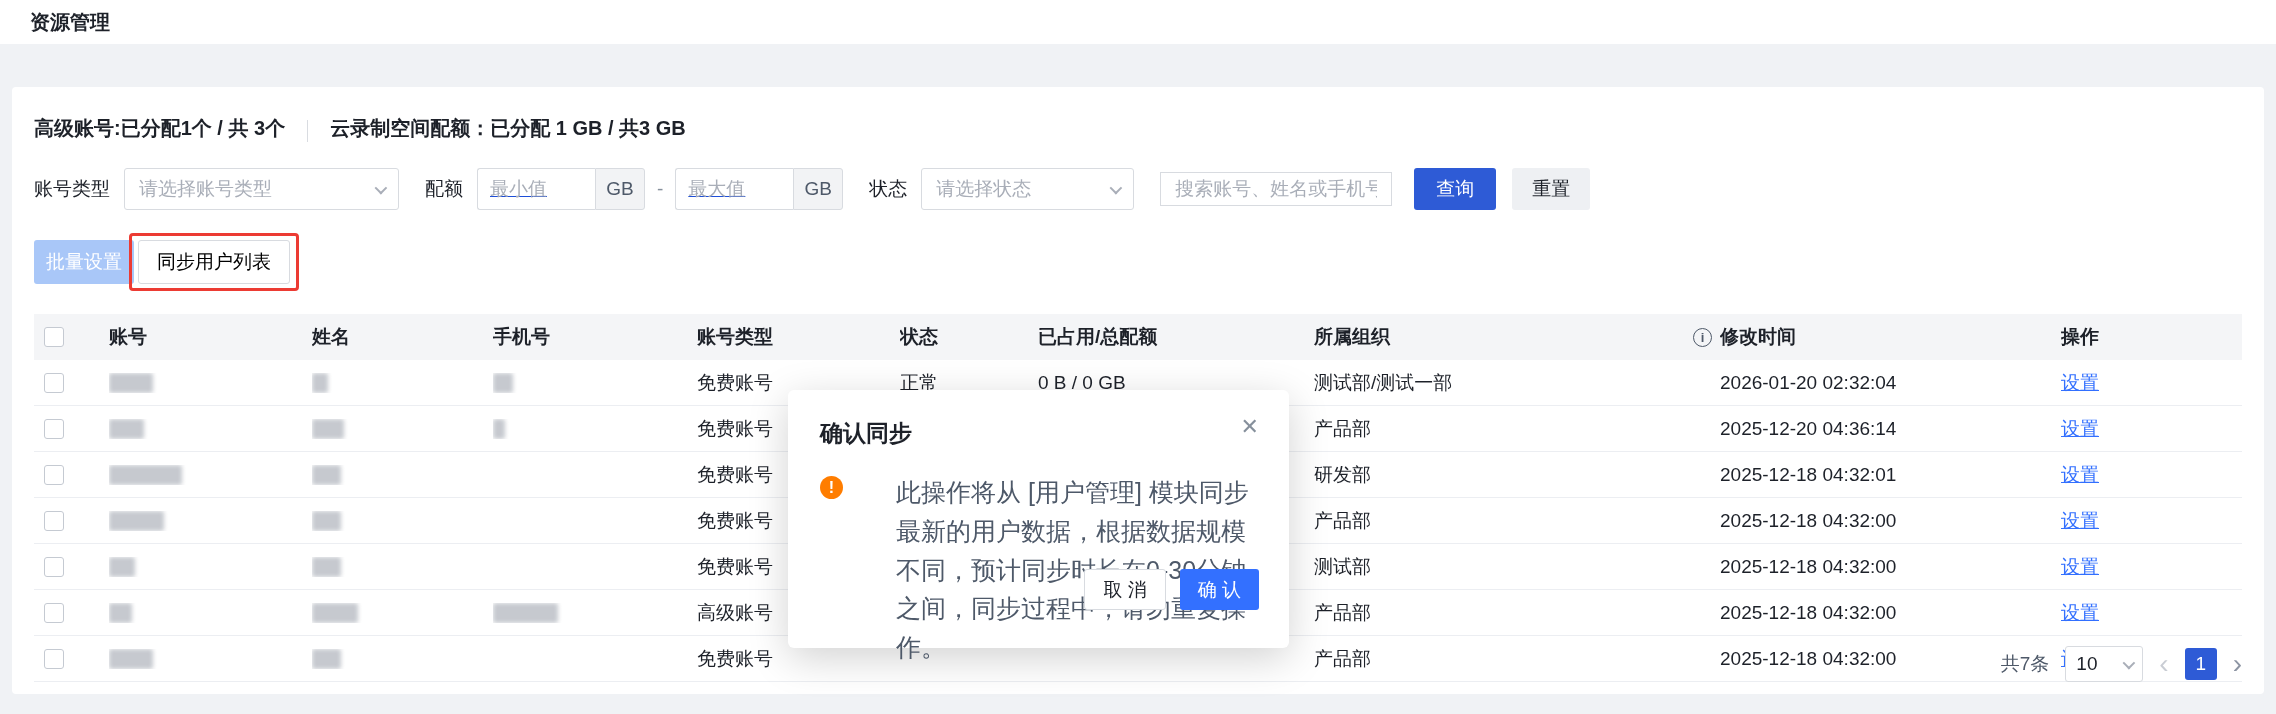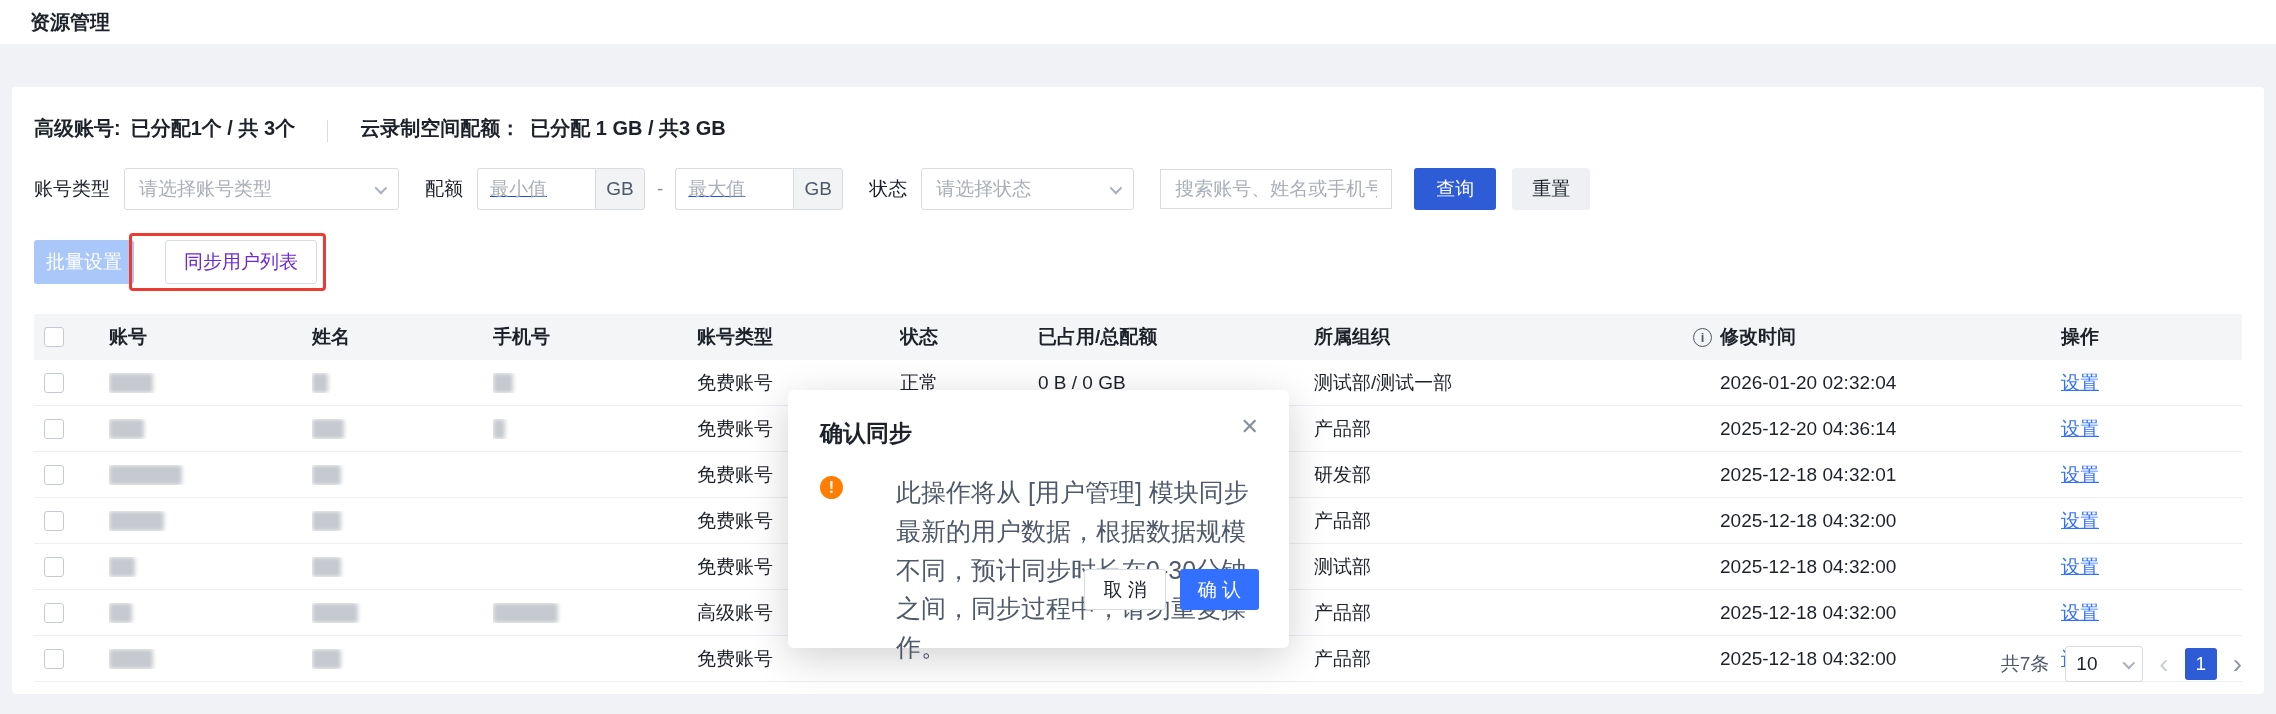--- a/index.html
+++ b/index.html
@@ -7,46 +7,46 @@
   .screen { position:relative; width:2276px; height:714px; background:#f0f2f5; overflow:hidden; }
 
   
   .topbar { height:44px; background:#ffffff; display:flex; align-items:center; padding:12px 30px; }
   .page-title { font-size:20px; font-weight:700; color:#1d2129; }
 
   
   .card { position:absolute; left:12px; right:12px; top:87px; bottom:20px; background:#ffffff; border-radius:4px; padding:0 22px; }
 
   
-  .summary { display:flex; align-items:flex-end; margin-top:28px; font-size:20px; font-weight:700; color:#1d2129; gap:10px; }
+  .summary { display:flex; align-items:flex-end; margin-top:28px; font-size:20px; font-weight:700; color:#1d2129; }
   .summary .vdiv { width:1px; height:22px; background:#d9dce1; margin:0 22px; }
 
   
   .filters { display:flex; align-items:center; margin-top:26px; }
   .flabel { font-size:19px; color:#1d2129; margin-right:14px; white-space:nowrap; }
   .select { height:42px; background:#fff; border:1px solid #d8dbe0; border-radius:3px; display:flex; align-items:center; justify-content:space-between; padding:0 14px; cursor:pointer; }
   .sel-type { width:275px; margin-right:26px; }
   .sel-status { width:213px; margin-right:26px; }
   .placeholder { font-size:19px; color:#a9aeb8; white-space:nowrap; overflow:hidden; }
   .chev { width:9px; height:9px; border-right:2px solid #a9aeb8; border-bottom:2px solid #a9aeb8; transform:rotate(45deg) translateY(-2px); flex:none; margin-left:10px; }
   .igroup { display:flex; }
   .igroup input { width:118px; height:42px; border:1px solid #d8dbe0; border-right:none; border-radius:3px 0 0 3px; padding:0 12px; font-size:19px; color:#1d4ed8; outline:none; font-family:inherit;text-decoration:underline; }
   .igroup input::placeholder, .search-input::placeholder { color:#a9aeb8; }
   .addon { width:50px; height:42px; background:#f2f3f5; border:1px solid #d8dbe0; border-radius:0 3px 3px 0; display:flex; align-items:center; justify-content:center; font-size:19px; color:#4e5969; }
   .dash { margin:0 12px; color:#86909c; font-size:19px; }
-  .search-input { width:232px; height:40px; border:1px solid #d8dbe0; border-radius:0; padding:0 14px; font-size:19px; color:#1d2129; outline:none; margin-right:22px; font-family:inherit; }
+  .search-input { width:232px; height:34px; border:1px solid #d8dbe0; border-radius:0; padding:0 14px; font-size:19px; color:#1d2129; outline:none; margin-right:22px; font-family:inherit; }
   .btn { height:42px; border:none; border-radius:3px; font-size:19px; display:inline-flex; align-items:center; justify-content:center; cursor:pointer; font-family:inherit; white-space:nowrap; }
   .btn-query { background:#2e5bd6; color:#fff; padding:0 22px; margin-right:16px; }
   .btn-reset { background:#eef0f3; color:#1d2129; padding:0 20px; }
 
   
   .actions { display:flex; align-items:center; margin-top:30px; gap:4px; }
   .btn-batch { background:#a9c7f8; color:#ffffff; height:44px; padding:0 12px; cursor:not-allowed; }
   .sync-wrap { position:relative; display:inline-block; }
-  .btn-sync { background:#ffffff; border:1px solid #d8dbe0; color:#6d28d9; height:44px; padding:0 18px;margin-left:27px; }
+  .btn-sync { background:#ffffff; border:1px solid #d8dbe0; color:#000000; height:44px; padding:0 18px; }
   .annotation { position:absolute; left:-9px; right:-9px; top:-7px; bottom:-7px; border:3px solid #ec3b33; border-radius:4px; pointer-events:none; }
 
   
   .table { margin-top:30px; font-size:19px; color:#1d2129; }
   .thead { display:flex; align-items:center; height:46px; background:#f4f5f7; font-weight:600; }
   .trow { display:flex; align-items:center; height:46px; border-bottom:1px solid #eceef2; background:#fff; }
   .cell { overflow:hidden; white-space:nowrap; padding-right:8px; display:flex; align-items:center; }
   .c-check { width:75px; padding-left:10px; }
   .c-account { width:203px; }
   .c-name { width:181px; }

